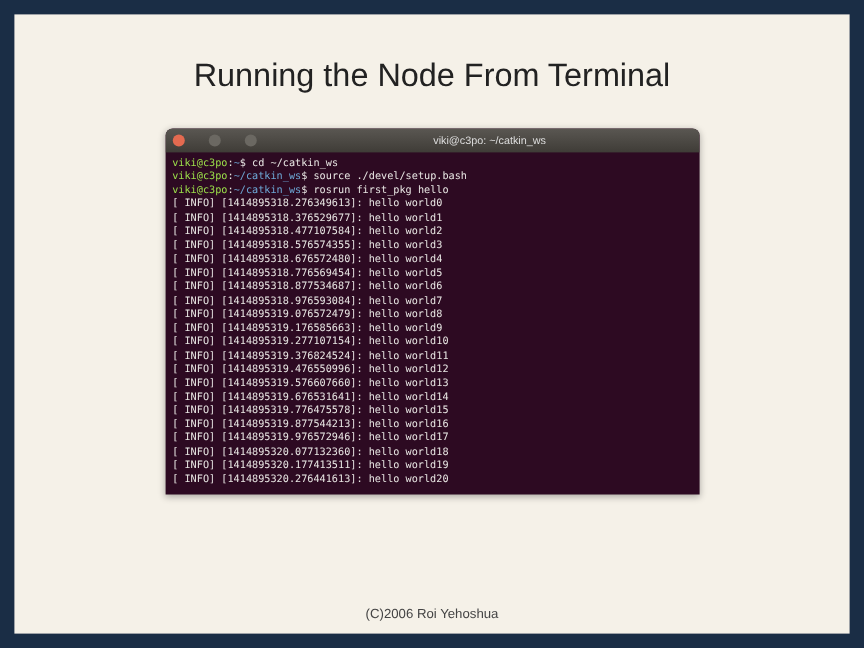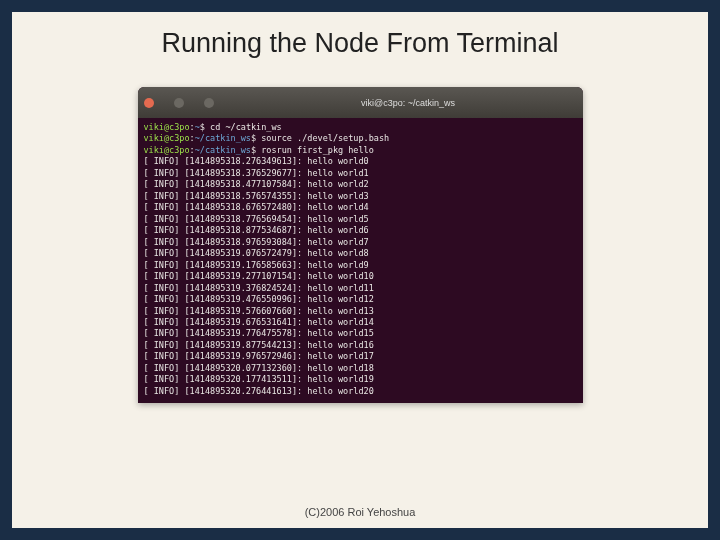--- a/index.html
+++ b/index.html
@@ -10,39 +10,39 @@
       display: flex;
       align-items: center;
       justify-content: center;
       font-family: Arial, sans-serif;
     }
     .slide {
       width: 696px;
       height: 516px;
       background: #f5f1e8;
       position: relative;
-      padding-top: 16px;
+      padding-top: 36px;
     }
     .slide-title {
       font-size: 27px;
       color: #222;
       text-align: center;
       font-weight: normal;
       margin-bottom: 28px;
     }
     .terminal-window {
       width: 445px;
       margin: 0 auto;
       background: #2d0a22;
       border-radius: 6px 6px 0 0;
       overflow: hidden;
       box-shadow: 0 2px 6px rgba(0,0,0,0.3);
     }
     .titlebar {
-      height: 31px;
+      height: 20px;
       background: linear-gradient(#5a5752, #3f3c37);
       display: flex;
       align-items: center;
       padding: 0 6px;
       gap: 20px;
     }
     .win-btn {
       width: 10px;
       height: 10px;
       border-radius: 50%;

